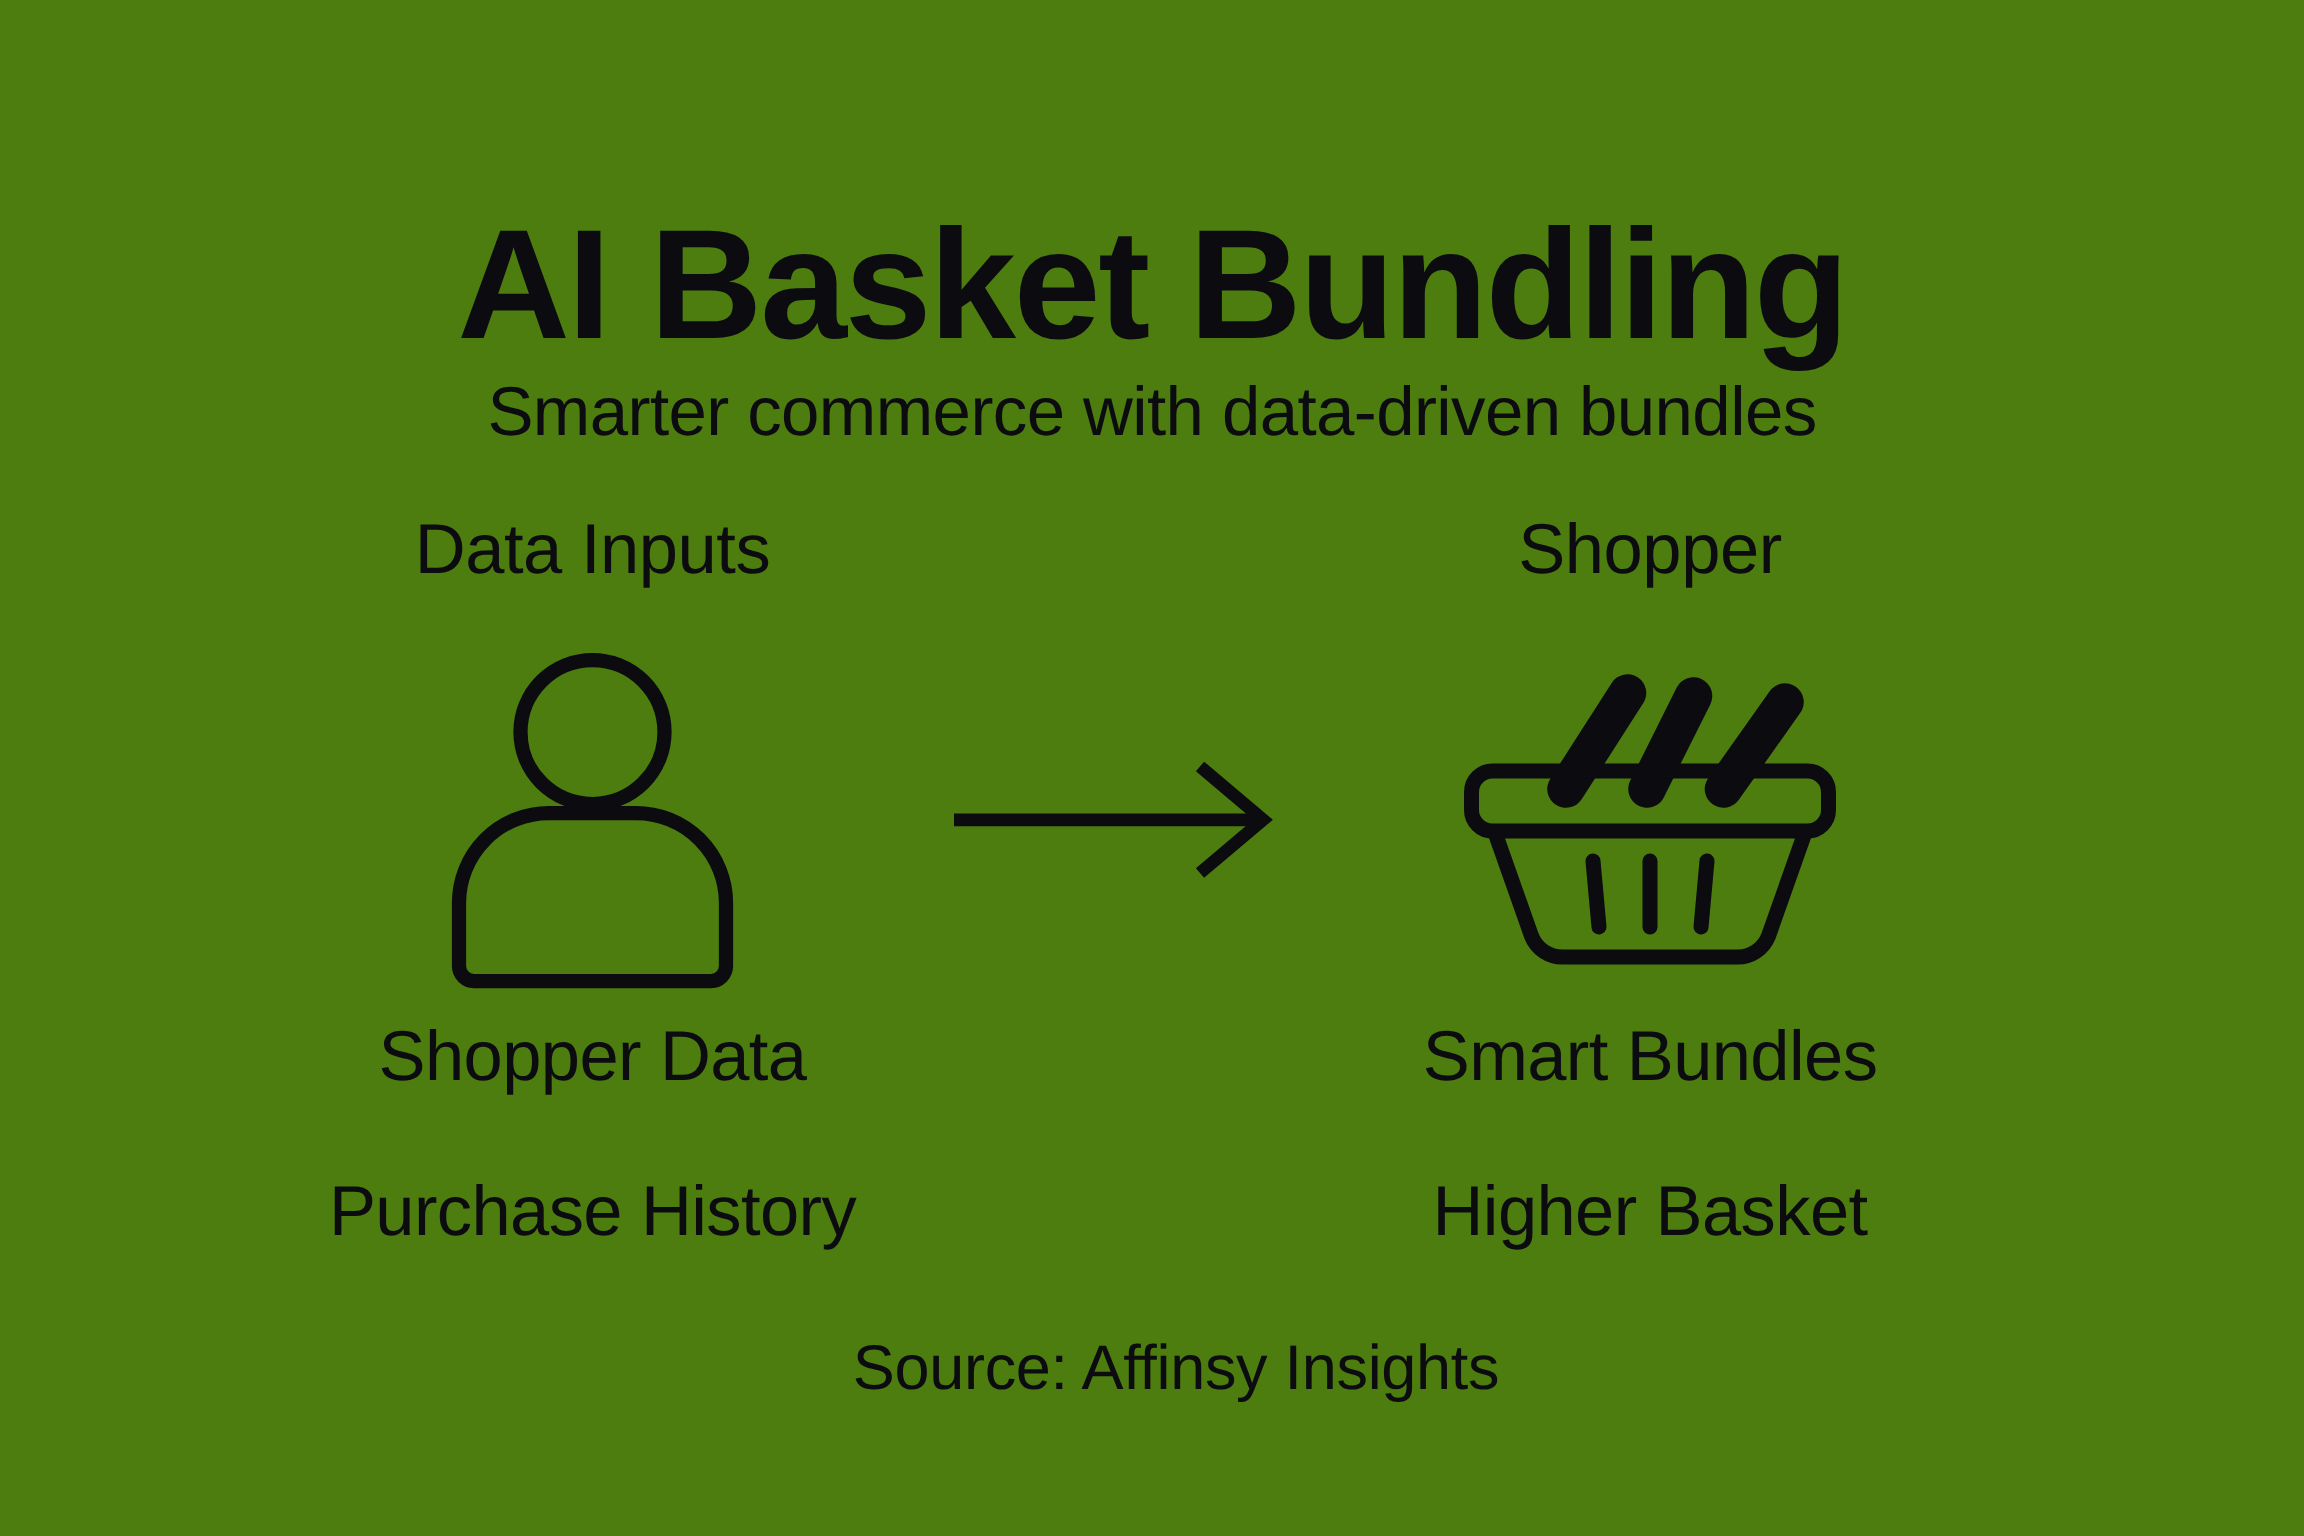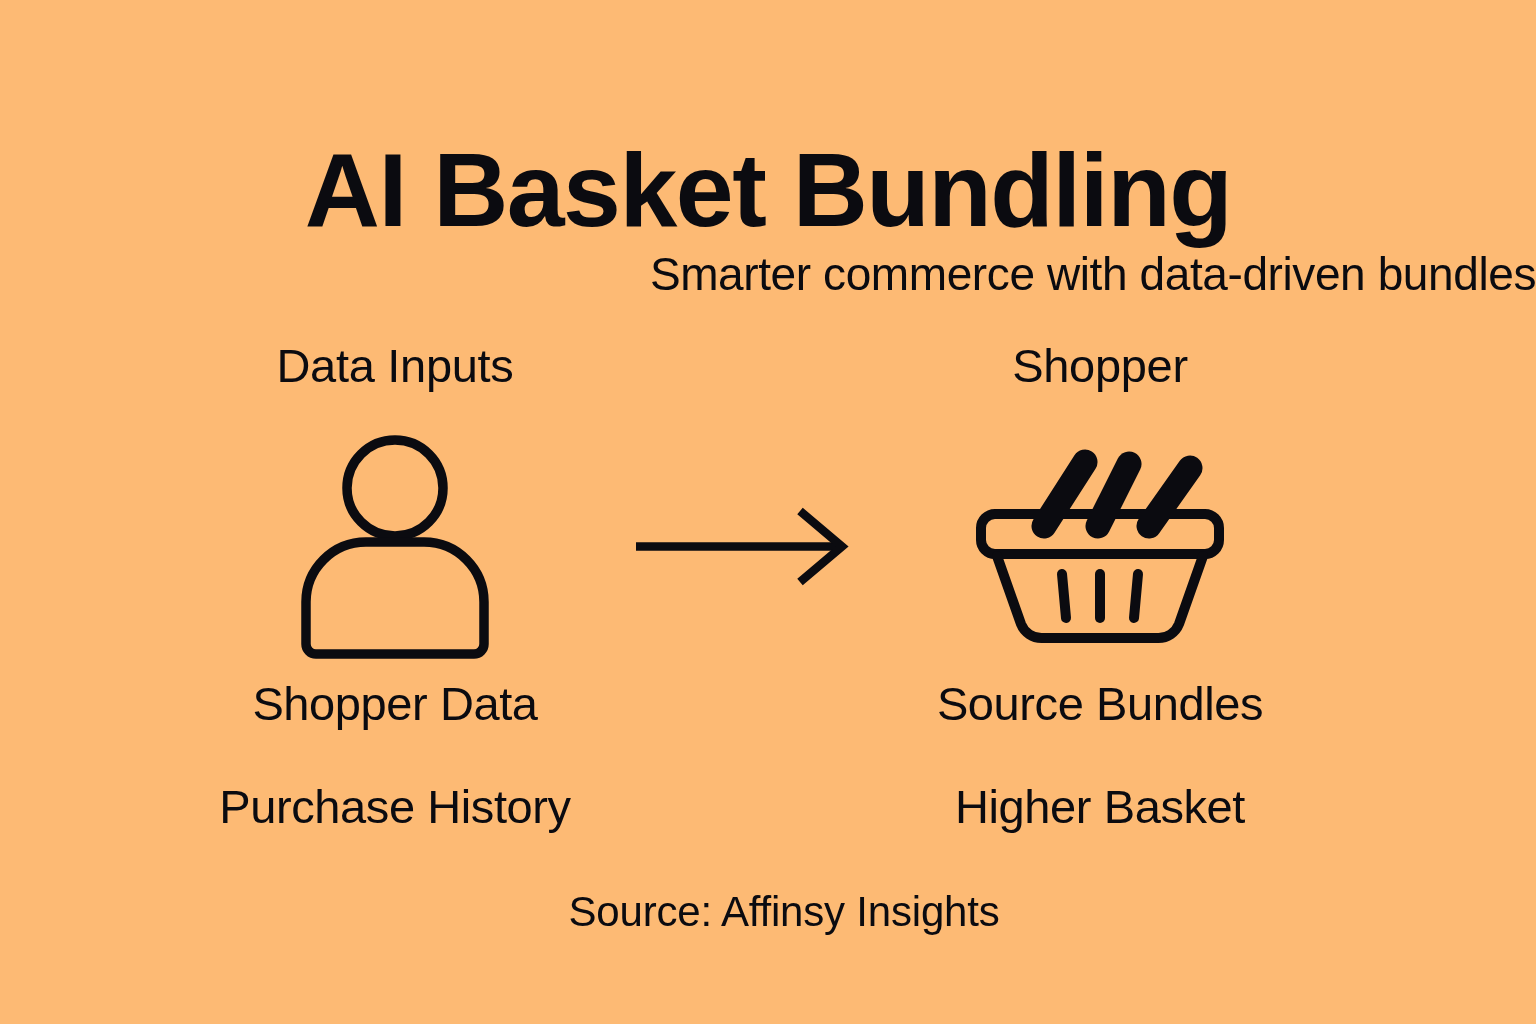--- a/index.html
+++ b/index.html
@@ -12,42 +12,42 @@
     background: #fdfcfa;
     font-family: "Liberation Sans", sans-serif;
     color: #0b0b10;
     overflow: hidden;
   }
 
   #slide {
     position: relative;
     width: 1536px;
     height: 1024px;
-    background: #fdba74;
+    background: #4d7c0f;
   }
 
   
   .title {
     position: absolute;
     top: 66px;
     left: 0;
     width: 1536px;
     text-align: center;
     font-size: 104px;
     font-weight: 700;
     letter-spacing: -1.5px;
     line-height: 1.05;
     white-space: nowrap;
   }
   .subtitle {
     position: absolute;
     top: 203px;
     left: 0;
     width: 1536px;
-    text-align: right;
+    text-align: center;
     font-size: 46px;
     font-weight: 400;
     letter-spacing: -0.4px;
     line-height: 1.12;
     white-space: nowrap;
   }
 
   
   .column {
     position: absolute;
@@ -159,20 +159,20 @@
         <rect x="12" y="88" width="238" height="40" rx="14" ry="14"></rect>
 
         <path d="M 28 130 L 52 198 A 22 22 0 0 0 73 212 L 189 212 A 22 22 0 0 0 210 198 L 234 130"></path>
 
         <line x1="93" y1="148" x2="97" y2="192"></line>
         <line x1="131" y1="148" x2="131" y2="192"></line>
         <line x1="169" y1="148" x2="165" y2="192"></line>
       </svg>
     </div>
 
-    <div class="col-label primary">Source Bundles</div>
+    <div class="col-label primary">Smart Bundles</div>
 
     <div class="col-label secondary">Higher Basket</div>
   </div>
 
   <div class="source">Source: Affinsy Insights</div>
 
 </div>
 
 </body></html>

